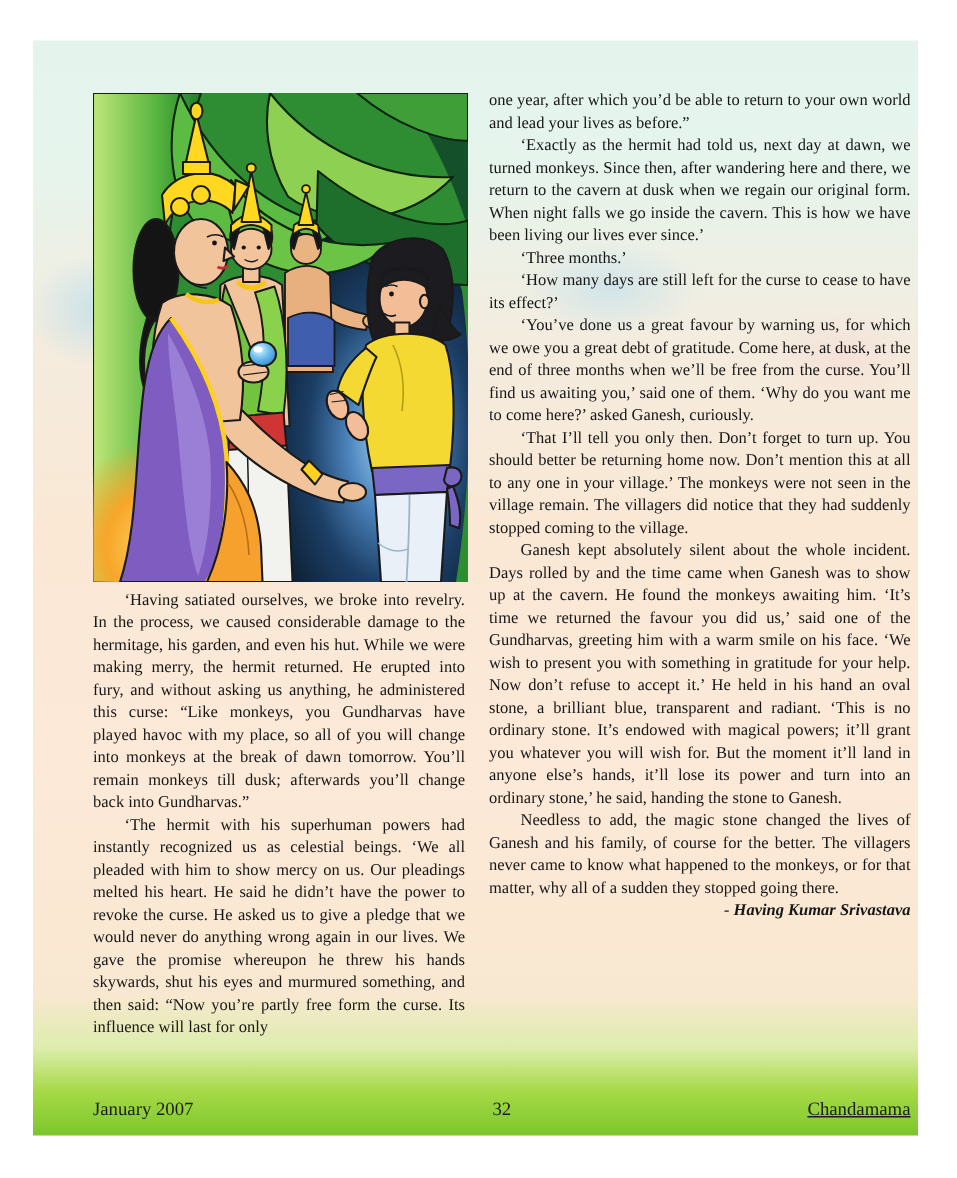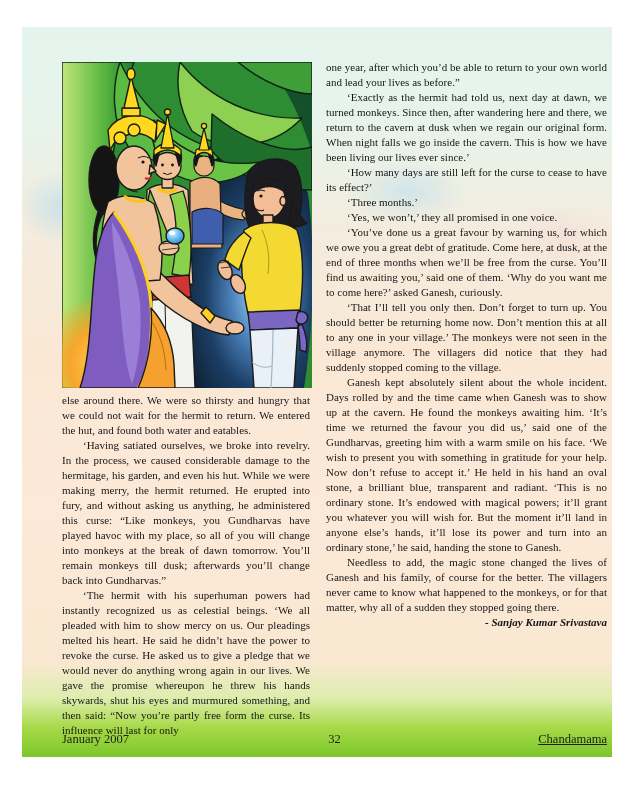--- a/index.html
+++ b/index.html
@@ -164,35 +164,33 @@
         <path d="M236,250 C244,248 248,254 244,260 C240,264 235,262 234,258 Z" fill="#7a67c4"></path>
         <path d="M240,262 C244,272 246,282 244,290 L238,288 C238,278 237,270 236,264 Z" fill="#7a67c4"></path>
         <path d="M188,268 L236,266 L232,326 L192,326 Z" fill="#e9f0f7"></path>
         <path d="M211,268 C211,288 210,308 209,326" fill="none" stroke="#9fb4c8" stroke-width="1.2"></path>
         <path d="M190,300 Q200,308 210,304" fill="none" stroke="#9fb4c8" stroke-width="1"></path>
       </g>
     </svg>
   </div>
 
   <div class="col col-left">
-      <p>else around there. We were so thirsty and hungry that we could not wait for the hermit to return. We entered the hut, and found both water and eatables.</p>
       <p class="ind">‘Having satiated ourselves, we broke into revelry. In the process, we caused considerable damage to the hermitage, his garden, and even his hut. While we were making merry, the hermit returned. He erupted into fury, and without asking us anything, he administered this curse: “Like monkeys, you Gundharvas have played havoc with my place, so all of you will change into monkeys at the break of dawn tomorrow. You’ll remain monkeys till dusk; afterwards you’ll change back into Gundharvas.”</p>
       <p class="ind">‘The hermit with his superhuman powers had instantly recognized us as celestial beings. ‘We all pleaded with him to show mercy on us. Our pleadings melted his heart. He said he didn’t have the power to revoke the curse. He asked us to give a pledge that we would never do anything wrong again in our lives. We gave the promise whereupon he threw his hands skywards, shut his eyes and murmured something, and then said: “Now you’re partly free form the curse. Its influence will last for only</p>
     </div>
 
   <div class="col col-right">
       <p>one year, after which you’d be able to return to your own world and lead your lives as before.”</p>
       <p class="ind">‘Exactly as the hermit had told us, next day at dawn, we turned monkeys. Since then, after wandering here and there, we return to the cavern at dusk when we regain our original form. When night falls we go inside the cavern. This is how we have been living our lives ever since.’</p>
+      <p class="ind">‘Three months.’</p>
       <p class="ind">‘How many days are still left for the curse to cease to have its effect?’</p>
-      <p class="ind">‘Three months.’</p>
-      <p class="ind">‘Yes, we won’t,’ they all promised in one voice.</p>
       <p class="ind">‘You’ve done us a great favour by warning us, for which we owe you a great debt of gratitude. Come here, at dusk, at the end of three months when we’ll be free from the curse. You’ll find us awaiting you,’ said one of them. ‘Why do you want me to come here?’ asked Ganesh, curiously.</p>
-      <p class="ind">‘That I’ll tell you only then. Don’t forget to turn up. You should better be returning home now. Don’t mention this at all to any one in your village.’ The monkeys were not seen in the village anymore. The villagers did notice that they had suddenly stopped coming to the village.</p>
+      <p class="ind">‘That I’ll tell you only then. Don’t forget to turn up. You should better be returning home now. Don’t mention this at all to any one in your village.’ The monkeys were not seen in the village remain. The villagers did notice that they had suddenly stopped coming to the village.</p>
       <p class="ind">Ganesh kept absolutely silent about the whole incident. Days rolled by and the time came when Ganesh was to show up at the cavern. He found the monkeys awaiting him. ‘It’s time we returned the favour you did us,’ said one of the Gundharvas, greeting him with a warm smile on his face. ‘We wish to present you with something in gratitude for your help. Now don’t refuse to accept it.’ He held in his hand an oval stone, a brilliant blue, transparent and radiant. ‘This is no ordinary stone. It’s endowed with magical powers; it’ll grant you whatever you will wish for. But the moment it’ll land in anyone else’s hands, it’ll lose its power and turn into an ordinary stone,’ he said, handing the stone to Ganesh.</p>
-      <p class="ind">Needless to add, the magic stone changed the lives of Ganesh and his family, of course for the better. The villagers never came to know what happened to the monkeys, or for that matter, why all of a sudden they stopped going there. <span class="author">- Sanjay Kumar Srivastava</span></p>
+      <p class="ind">Needless to add, the magic stone changed the lives of Ganesh and his family, of course for the better. The villagers never came to know what happened to the monkeys, or for that matter, why all of a sudden they stopped going there. <span class="author">- Having Kumar Srivastava</span></p>
     </div>
 
   <div class="footer">
     <span class="f-left">January 2007</span>
     <span class="f-center">32</span>
     <span class="f-right">Chandamama</span>
   </div>
 
 </div>
 

